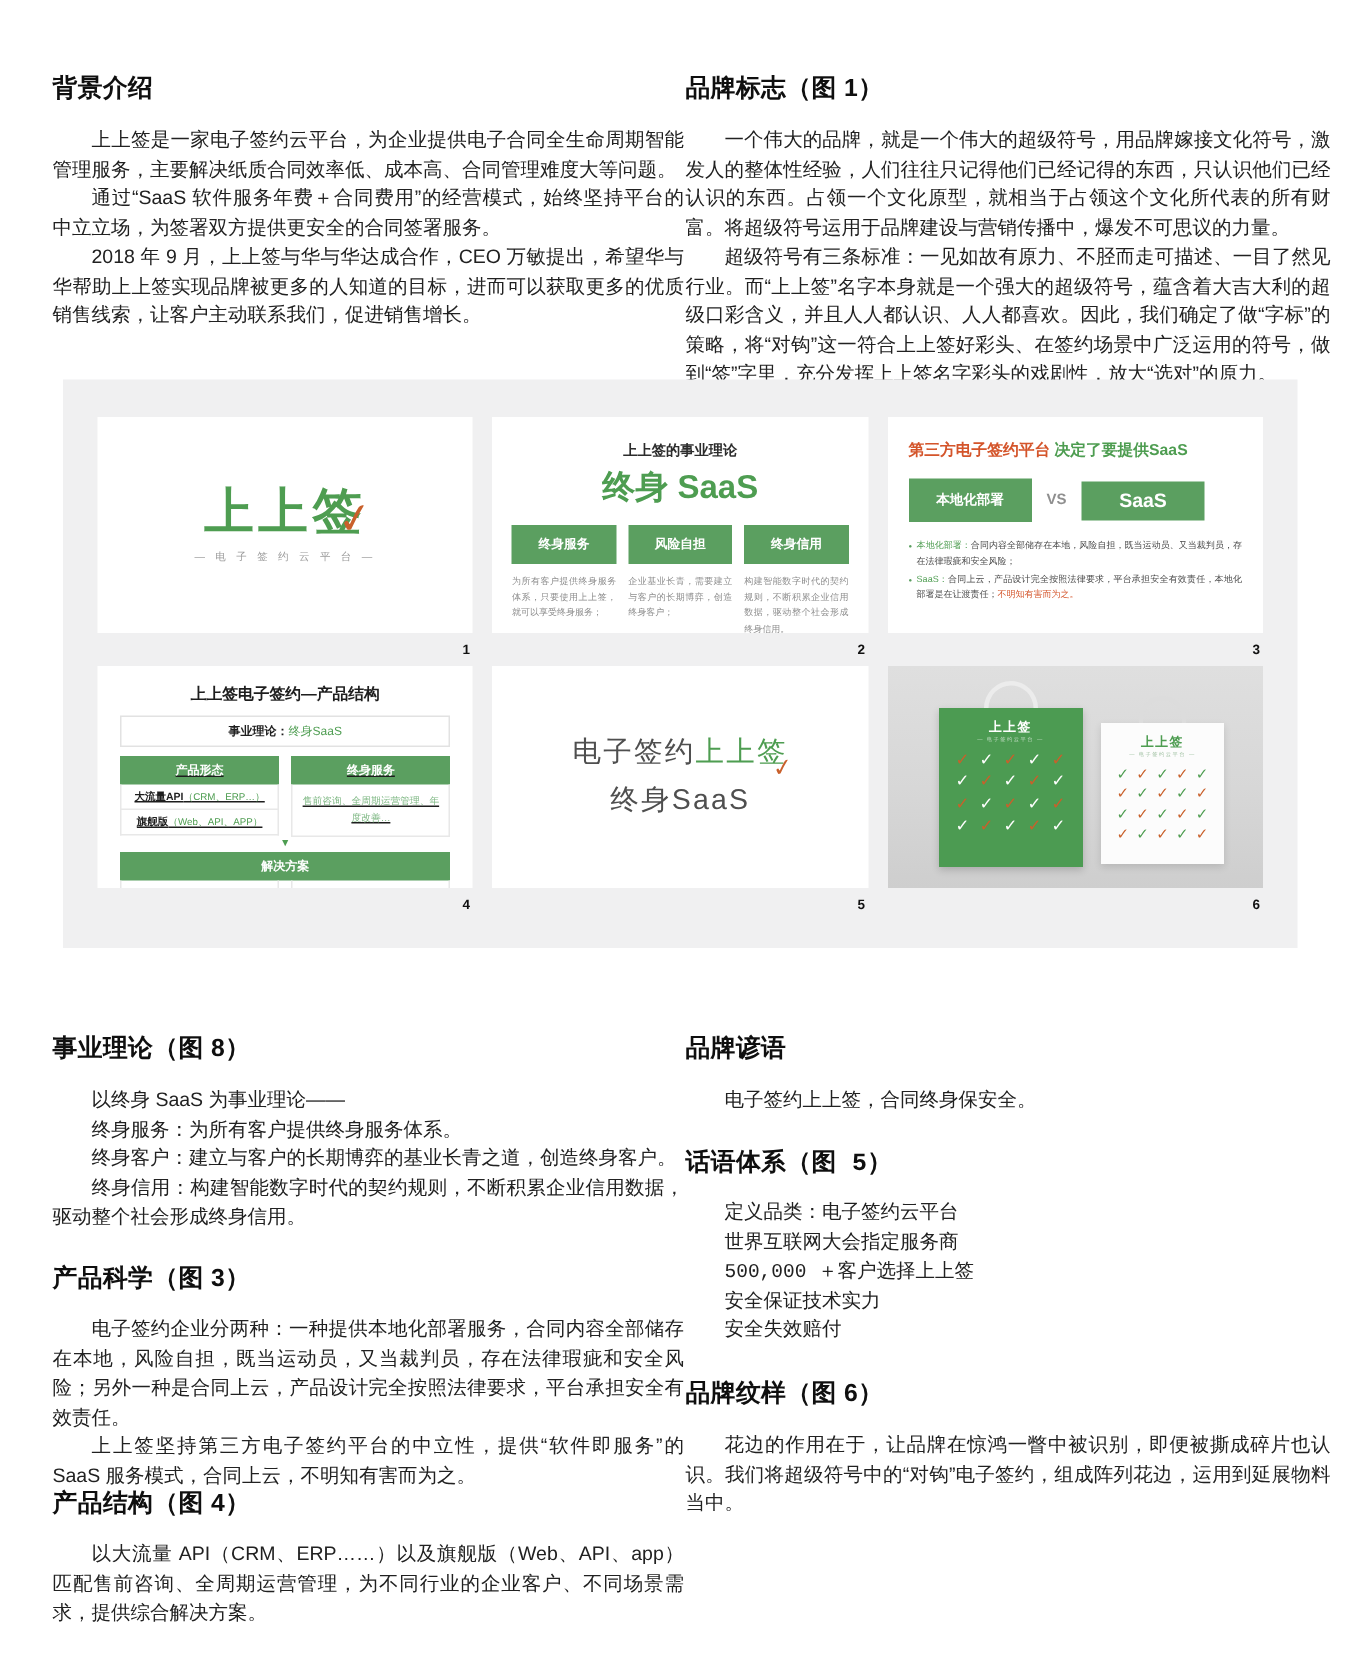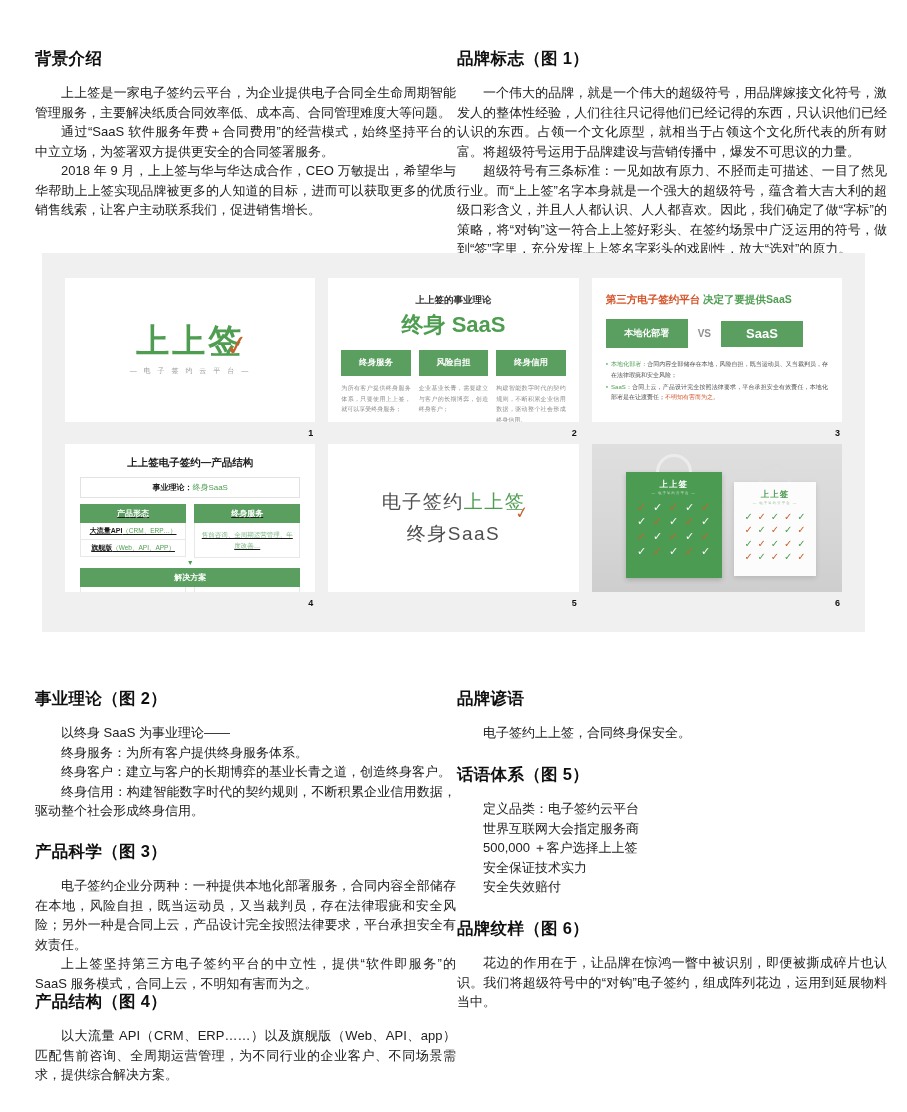--- a/index.html
+++ b/index.html
@@ -260,21 +260,21 @@
                 <span style="color: rgb(201, 96, 43);">✓</span>
               </div>
           </div>
         </div>
         <div class="card-num">6</div>
       </div>
     </div>
   </div>
 
   <div class="sec" style="left:35px; top:652px; width:421px;">
-    <h2 class="sec-title">事业理论（图 2）</h2>
+    <h2 class="sec-title">事业理论（图 8）</h2>
     <p class="line-p">以终身 SaaS 为事业理论——</p>
     <p class="line-p">终身服务：为所有客户提供终身服务体系。</p>
     <p class="line-p">终身客户：建立与客户的长期博弈的基业长青之道，创造终身客户。</p>
     <p class="body-p">终身信用：构建智能数字时代的契约规则，不断积累企业信用数据，驱动整个社会形成终身信用。</p>
   </div>
 
   <div class="sec" style="left:35px; top:805px; width:421px;">
     <h2 class="sec-title">产品科学（图 3）</h2>
     <p class="body-p">电子签约企业分两种：一种提供本地化部署服务，合同内容全部储存在本地，风险自担，既当运动员，又当裁判员，存在法律瑕疵和安全风险；另外一种是合同上云，产品设计完全按照法律要求，平台承担安全有效责任。</p>
     <p class="body-p">上上签坚持第三方电子签约平台的中立性，提供“软件即服务”的 SaaS 服务模式，合同上云，不明知有害而为之。</p>
@@ -283,21 +283,21 @@
   <div class="sec" style="left:35px; top:955px; width:421px;">
     <h2 class="sec-title">产品结构（图 4）</h2>
     <p class="body-p">以大流量 API（CRM、ERP……）以及旗舰版（Web、API、app）匹配售前咨询、全周期运营管理，为不同行业的企业客户、不同场景需求，提供综合解决方案。</p>
   </div>
 
   <div class="sec" style="left:457px; top:652px; width:430px;">
     <h2 class="sec-title">品牌谚语</h2>
     <p class="line-p">电子签约上上签，合同终身保安全。</p>
   </div>
 
-  <div class="sec" style="left:457px; top:728px; width:430px;">
+  <div class="sec" style="left:457px; top:728px; width:430px;font-family:Liberation Mono, monospace;">
     <h2 class="sec-title">话语体系（图 5）</h2>
     <p class="line-p">定义品类：电子签约云平台</p>
     <p class="line-p">世界互联网大会指定服务商</p>
     <p class="line-p">500,000 ＋客户选择上上签</p>
     <p class="line-p">安全保证技术实力</p>
     <p class="line-p">安全失效赔付</p>
   </div>
 
   <div class="sec" style="left:457px; top:882px; width:430px;">
     <h2 class="sec-title">品牌纹样（图 6）</h2>

